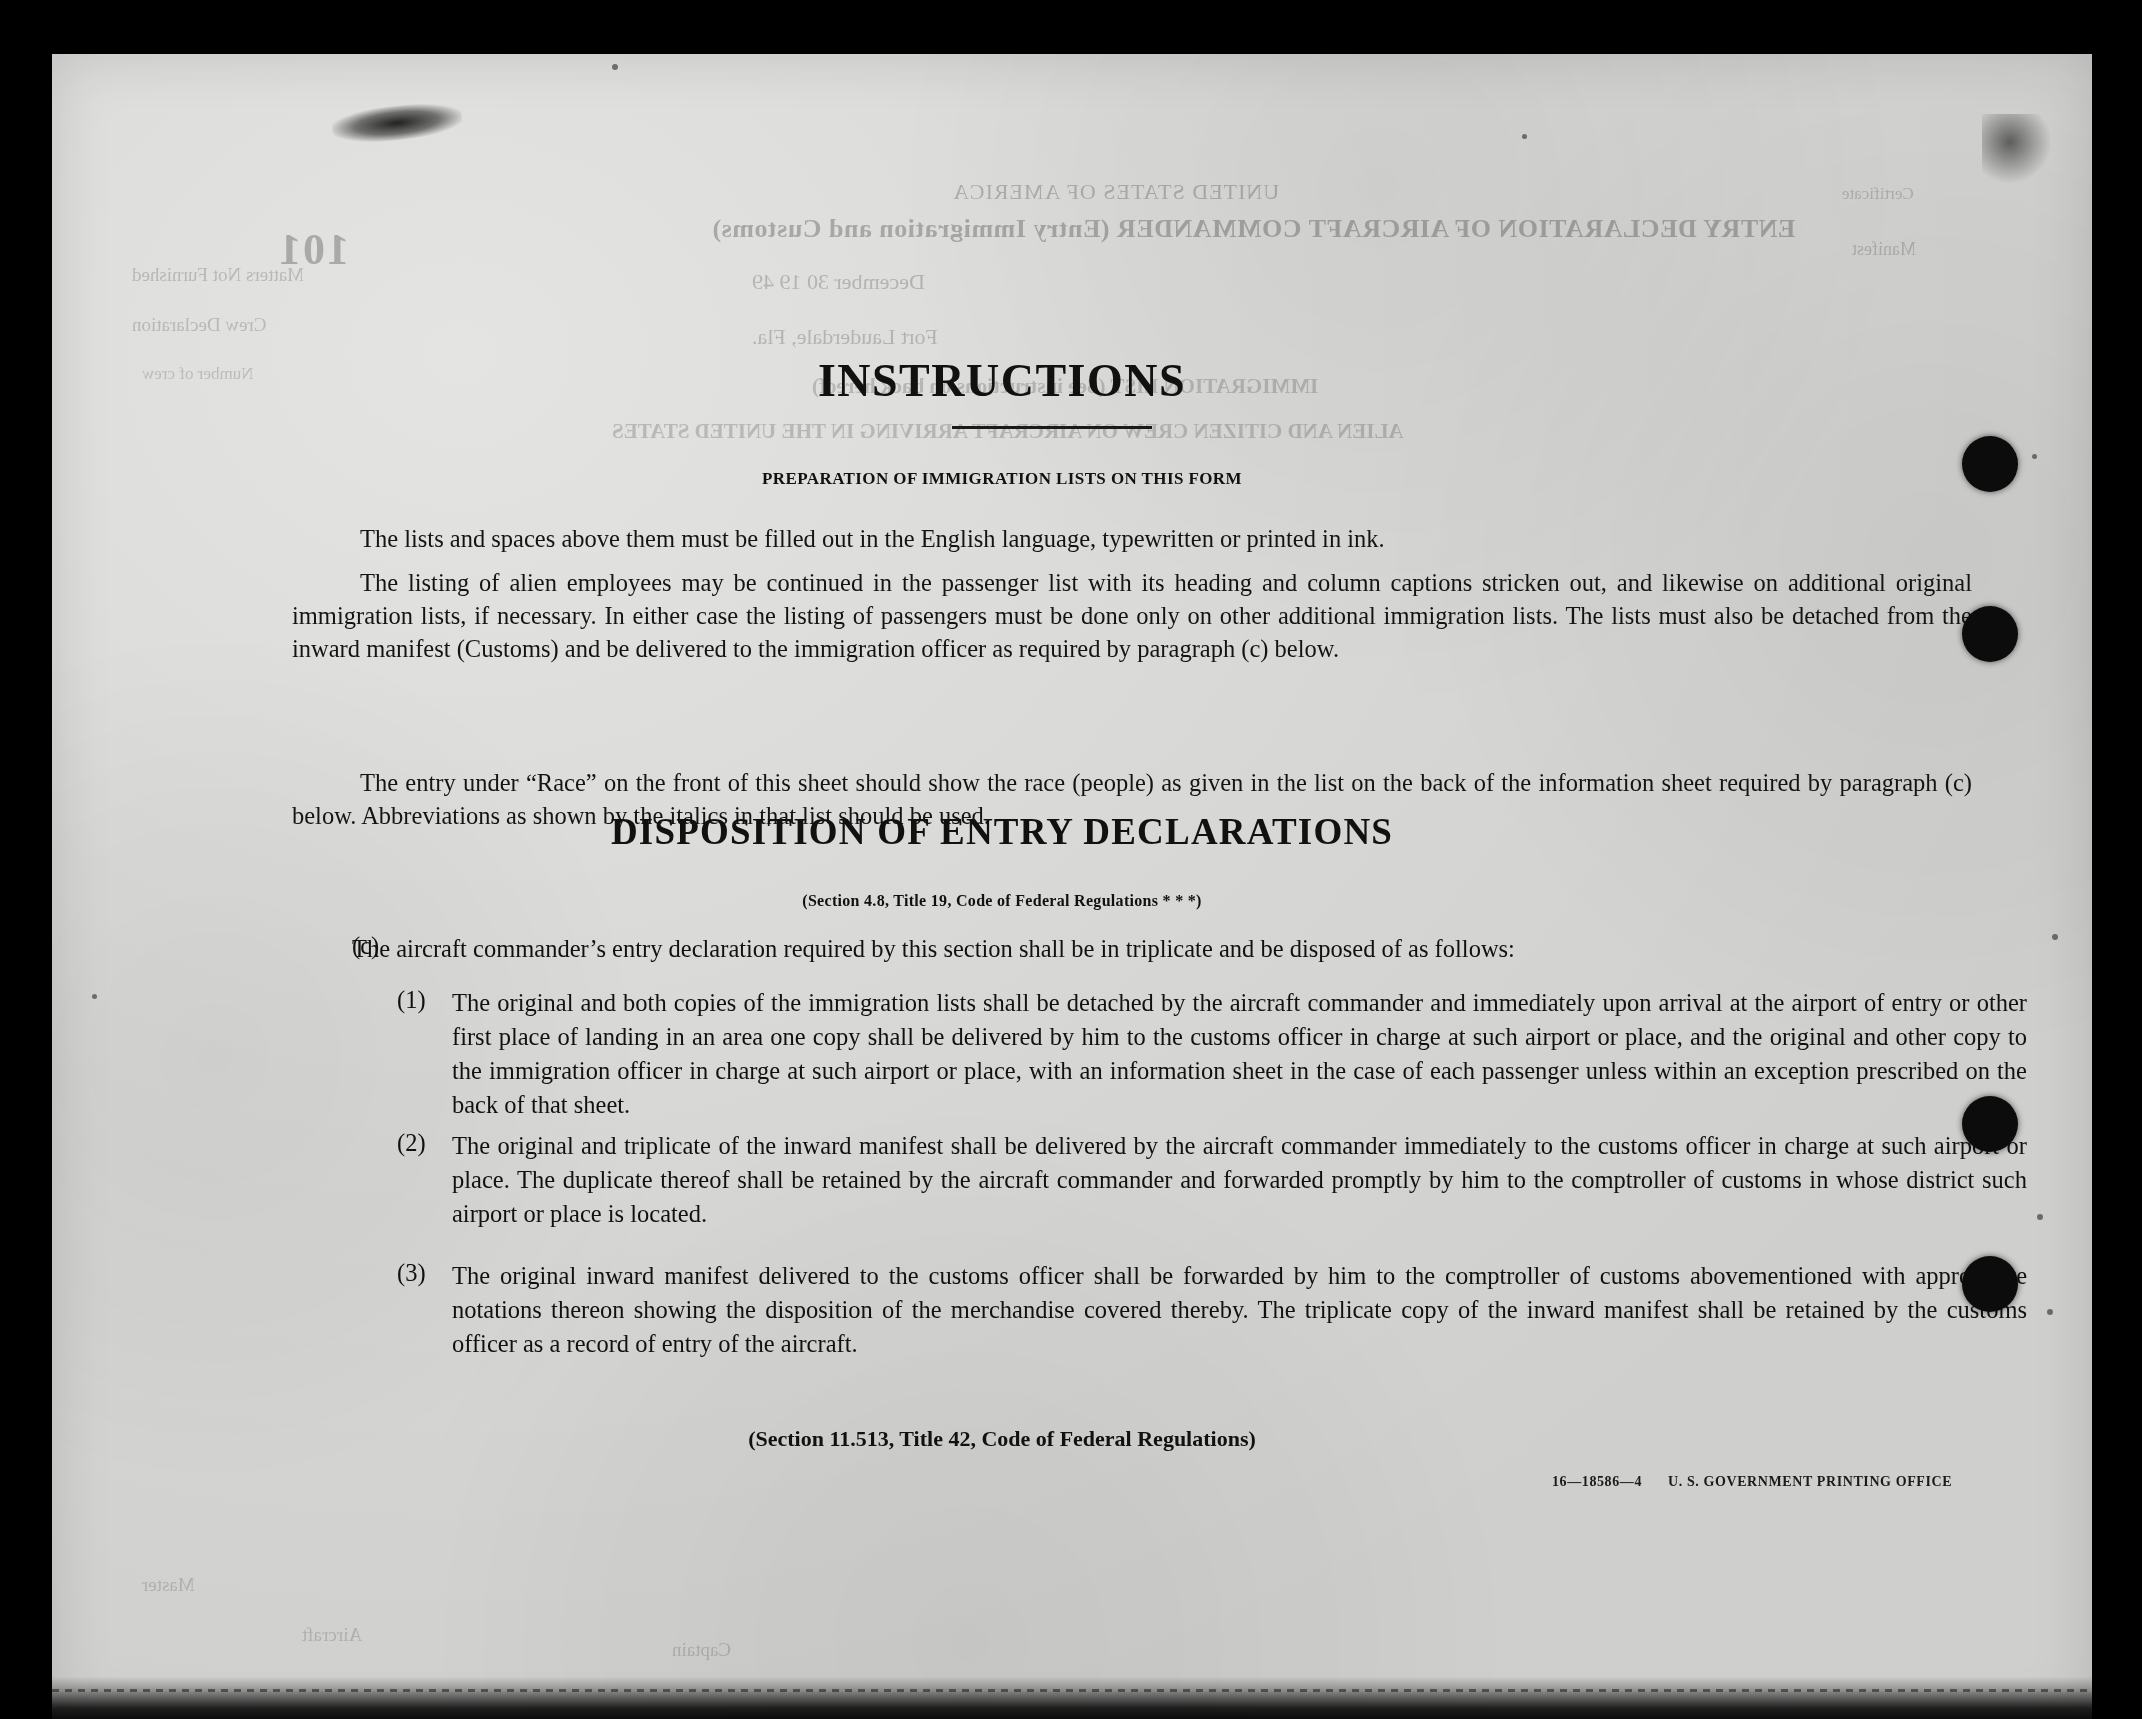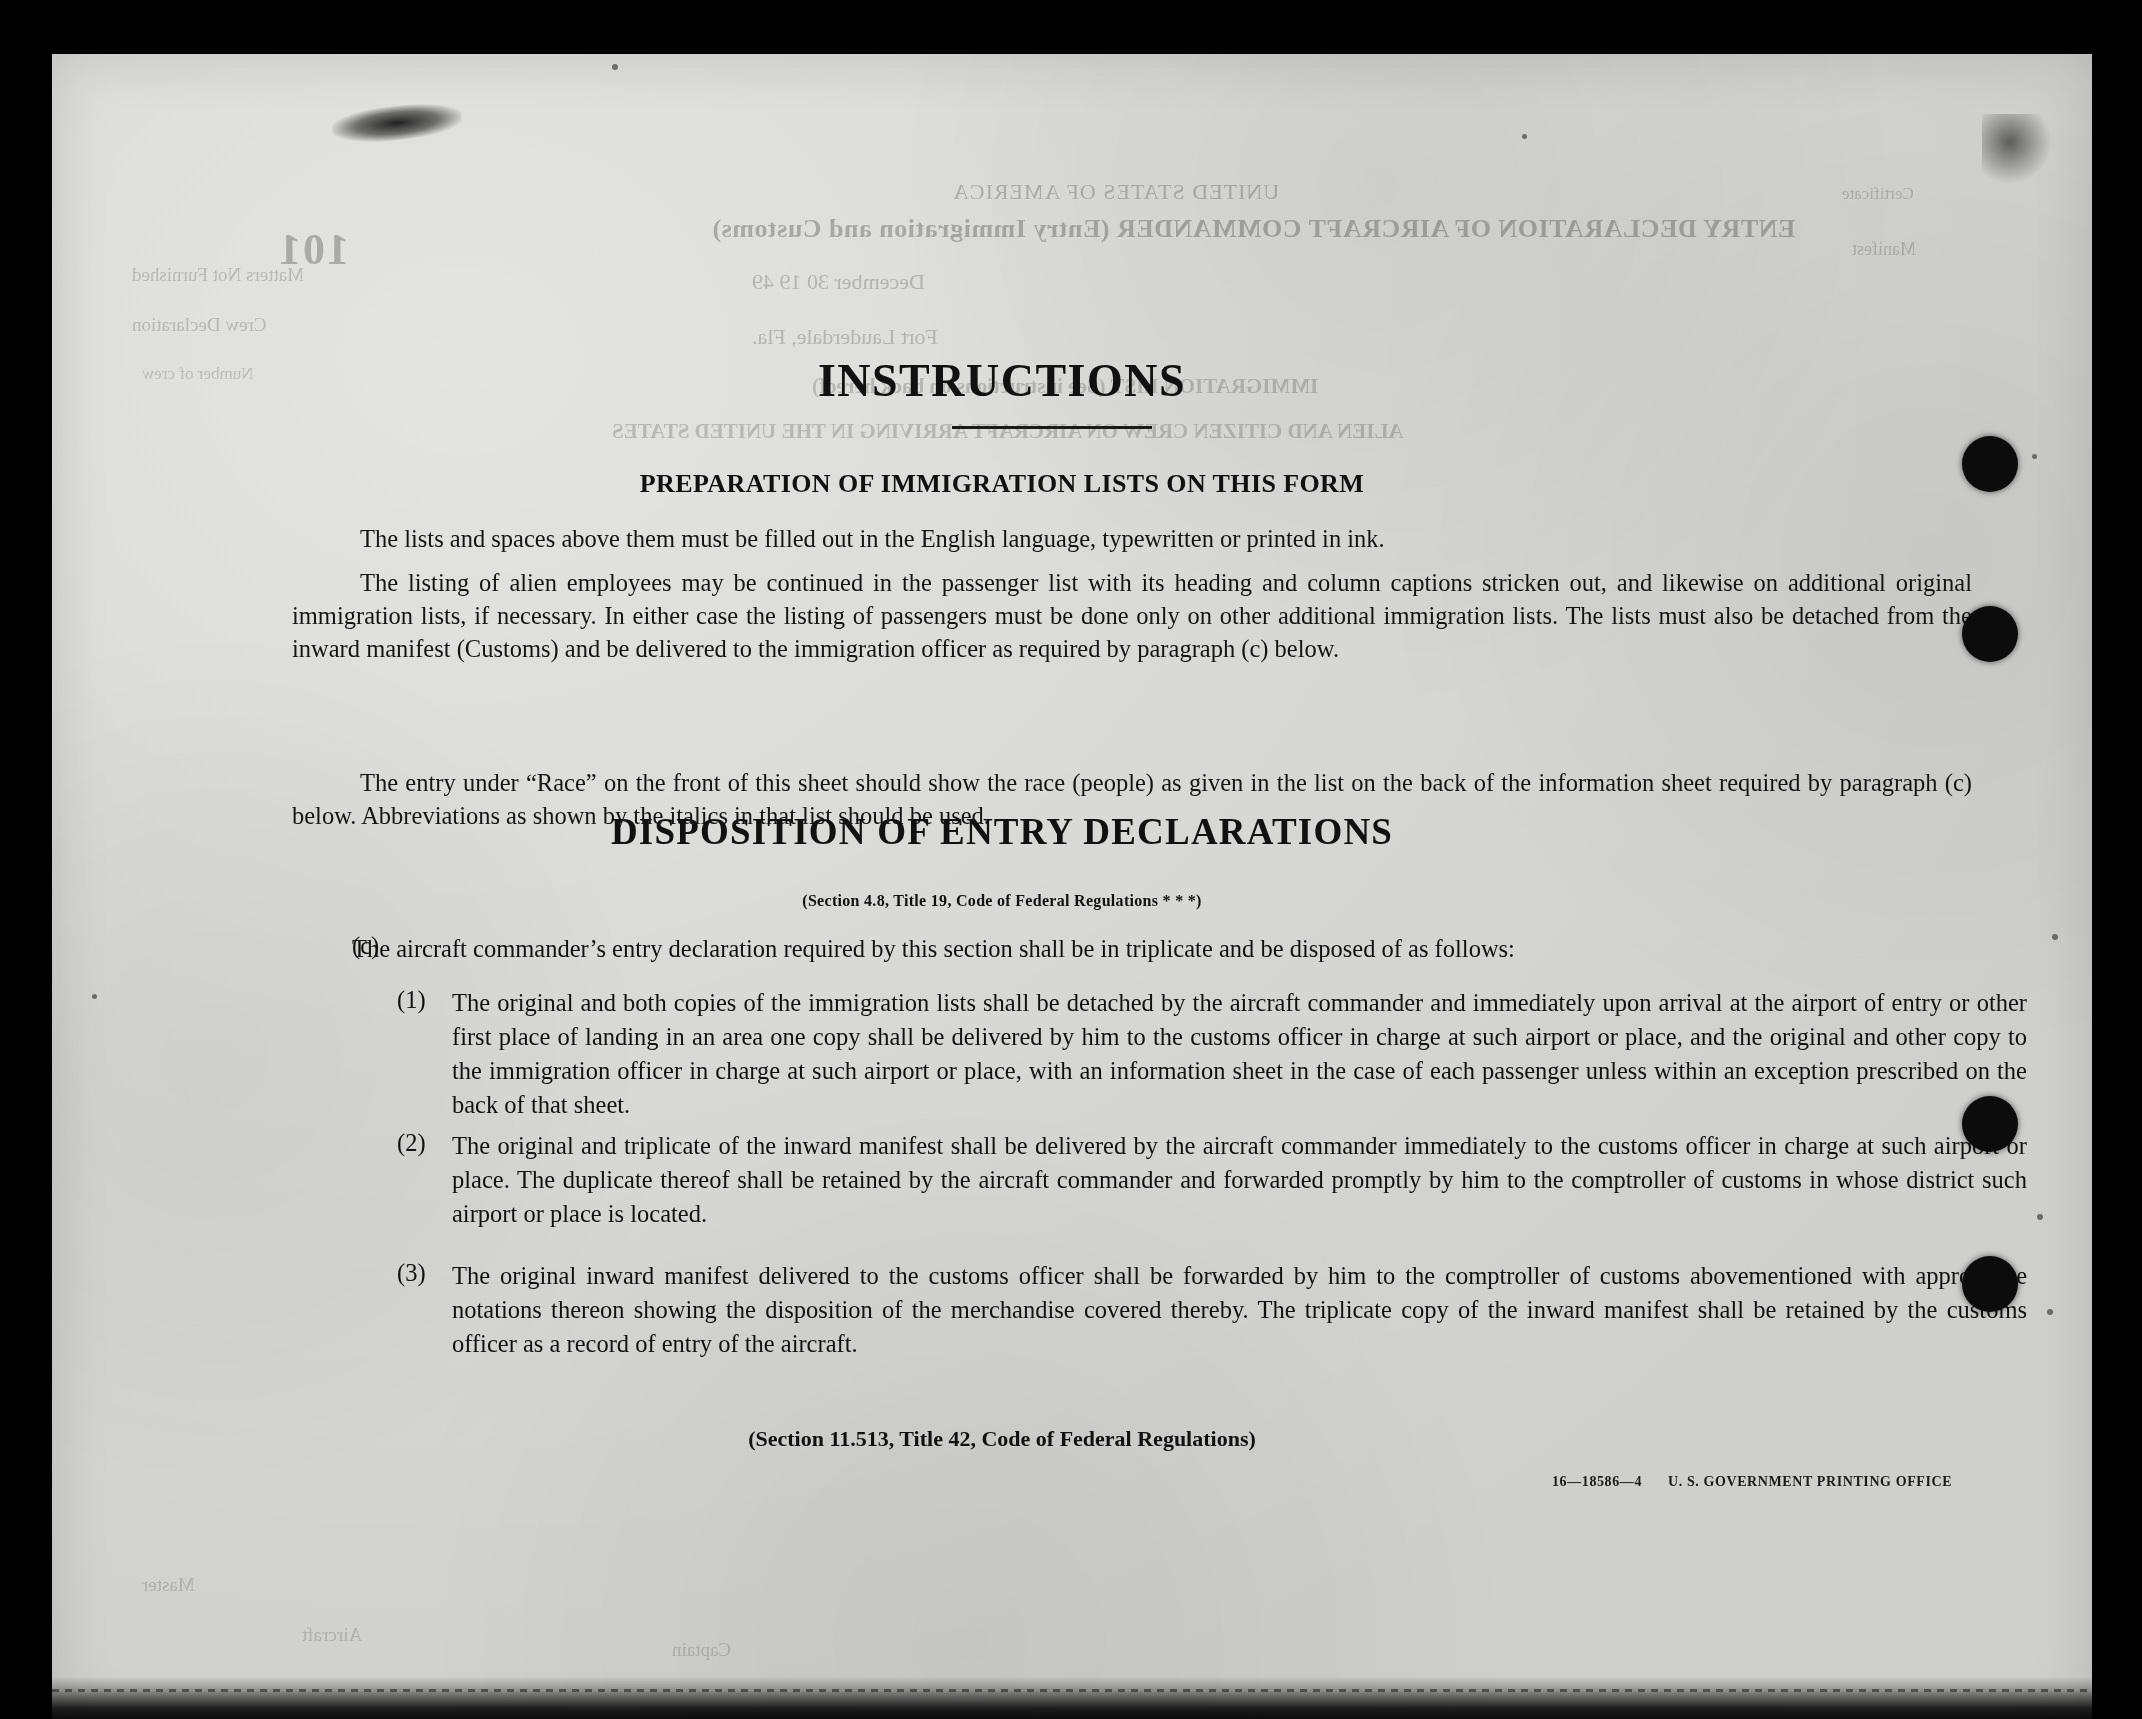--- a/index.html
+++ b/index.html
@@ -212,21 +212,21 @@
     top: 372px;
     width: 200px;
     height: 3px;
     background: #1a1a1a;
   }
 
   .h2 {
     position: absolute;
     width: 1900px;
     text-align: center;
-    font-size: 26px;
+    font-size: 17px;
     font-weight: bold;
     letter-spacing: 0.4px;
   }
   .h2-prep { left: 0; top: 415px; }
   .h2-race { left: 0; top: 655px; font-size: 27px; letter-spacing: 1px; }
   .h2-disp { left: 0; top: 756px; font-size: 37px; letter-spacing: 1.2px; }
   .h3-section {
     position: absolute;
     left: 0;
     top: 838px;

